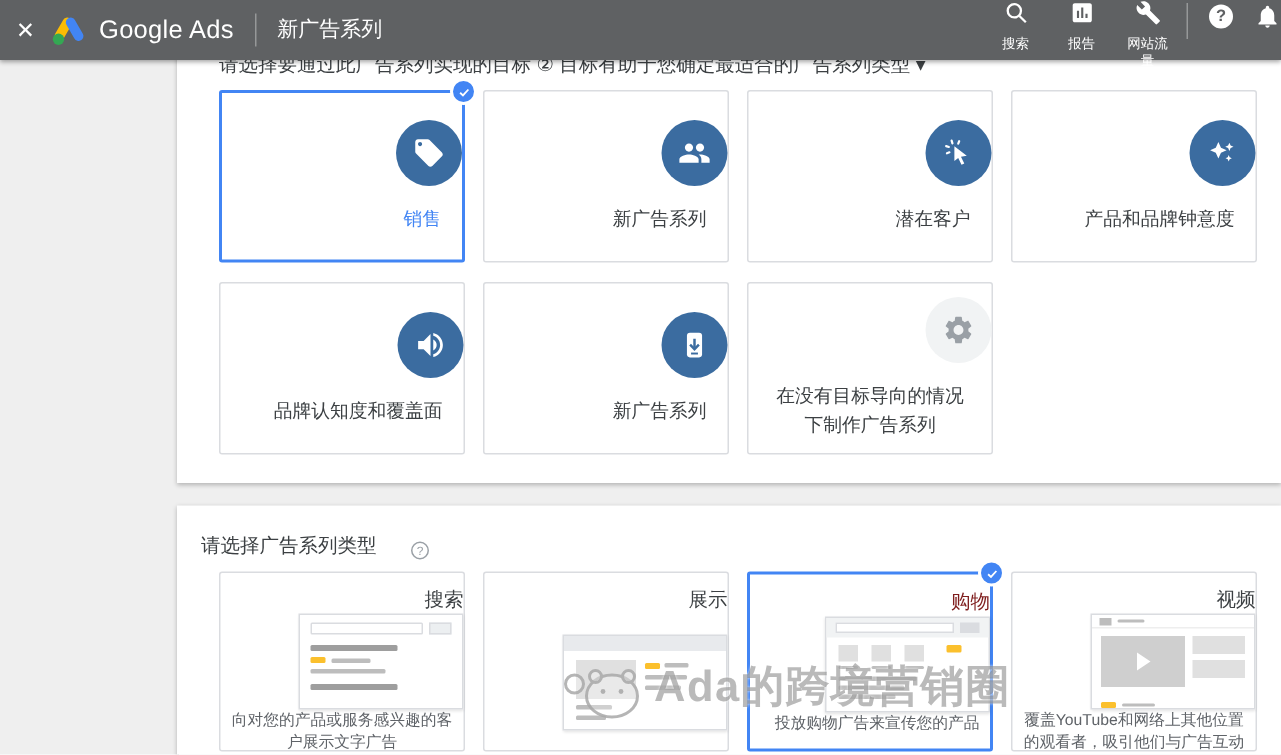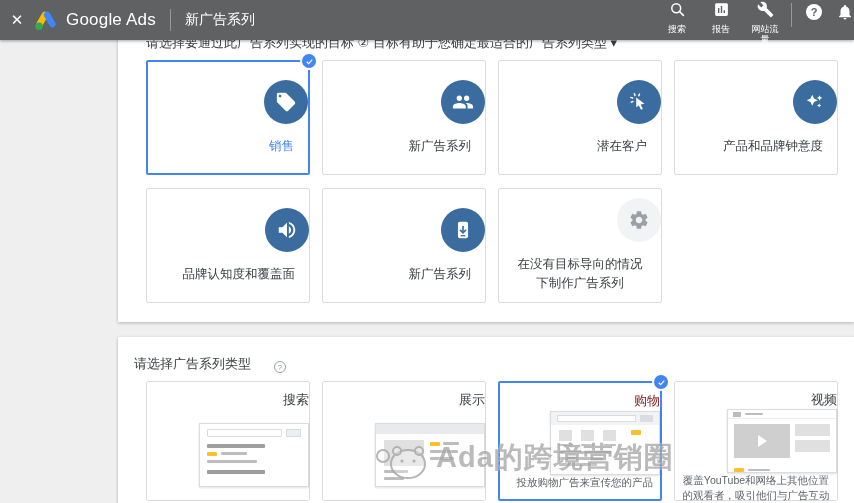--- a/index.html
+++ b/index.html
@@ -293,20 +293,21 @@
               <div class="ln" style="width:26px;"></div>
             </div>
           <div class="row">
               <div class="ln" style="width:50px;"></div>
             </div>
           <div class="row" style="margin-top:7px;">
               <div class="ln dark" style="width:58px;"></div>
             </div>
         </div>
       </div>
+      <div class="type-desc">向对您的产品或服务感兴趣的客户展示文字广告</div>
     </div>
 
     <div class="card type-card">
       <div class="type-title">展示</div>
       <div class="type-thumb">
         <div class="thumb disp">
           <div class="disp-head"></div>
           <div class="disp-body">
             <div class="disp-left">
               <div class="disp-img"></div>

